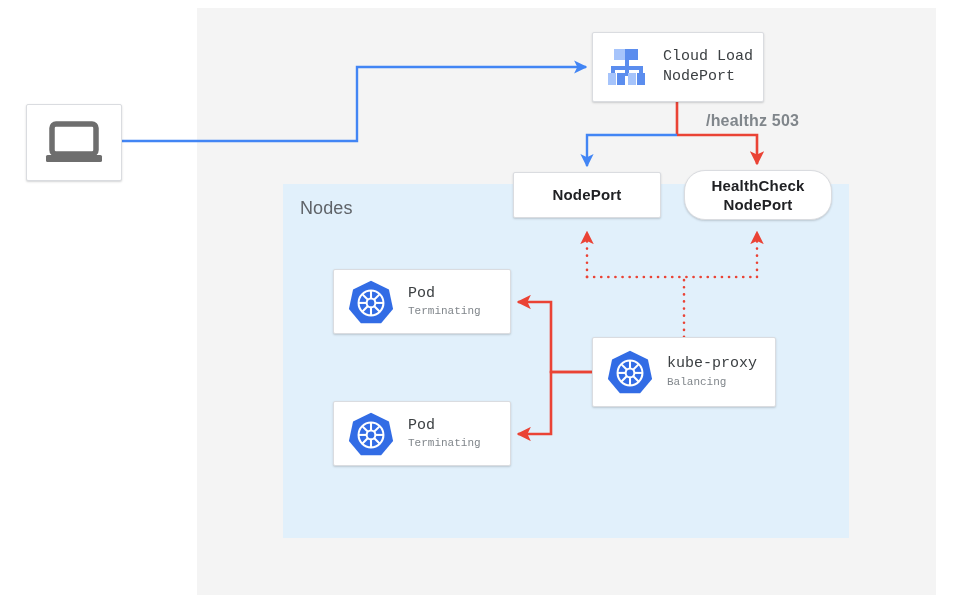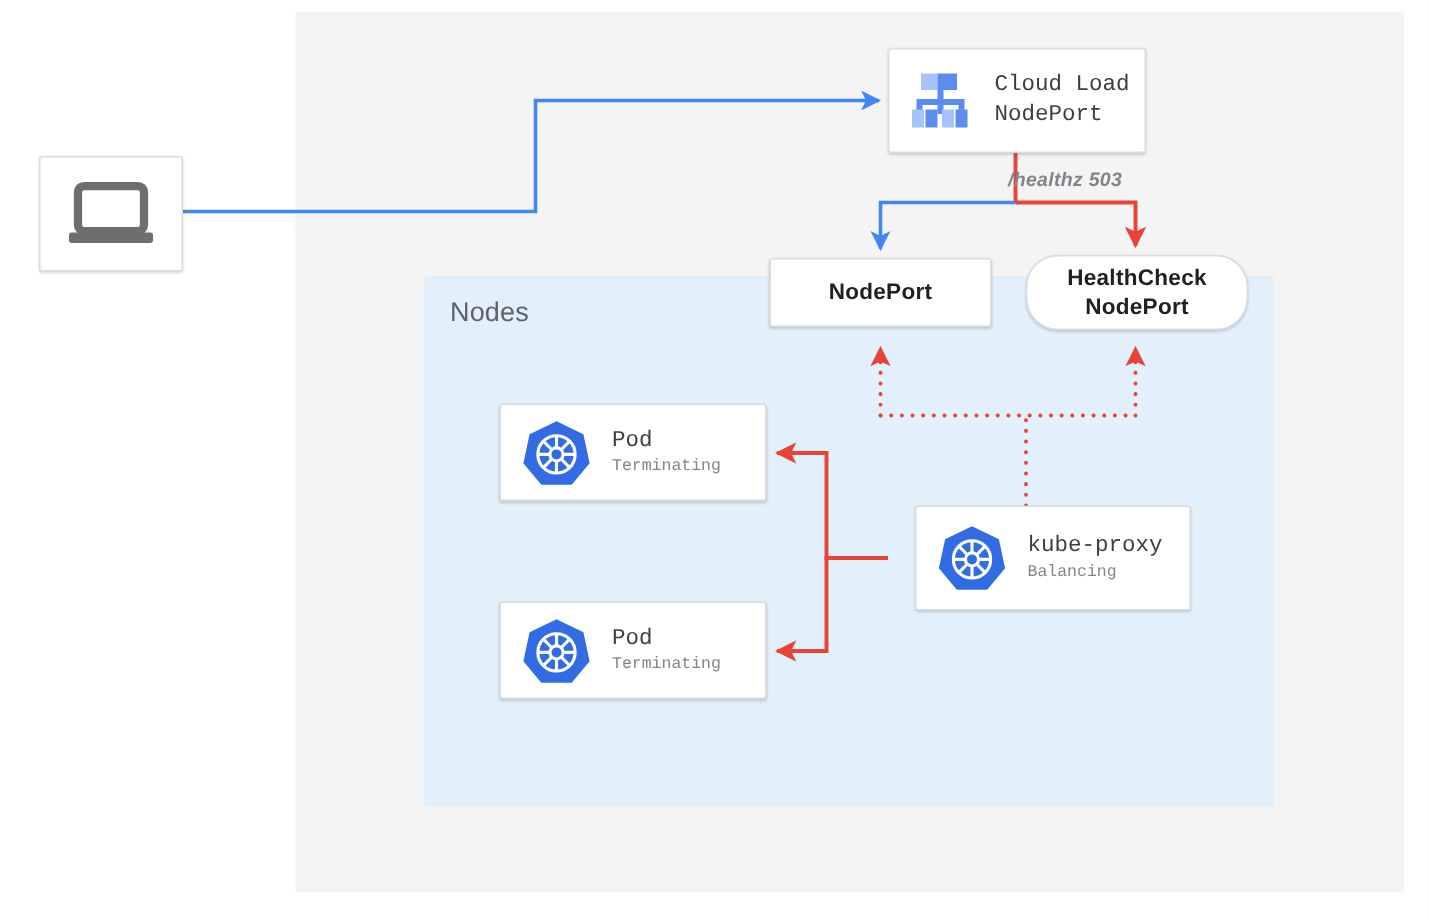--- a/index.html
+++ b/index.html
@@ -70,41 +70,40 @@
     letter-spacing: .2px;
   }
 
   
   #client-card   { left: 26px;  top: 104px; width: 96px;  height: 77px; justify-content: center; }
   #lb-card       { left: 592px; top: 32px;  width: 172px; height: 70px; padding-left: 12px; }
   #nodeport-card { left: 513px; top: 172px; width: 148px; height: 46px; }
   #hcnp-card     { left: 684px; top: 170px; width: 148px; height: 50px; border-radius: 21px; }
   #pod1-card     { left: 333px; top: 269px; width: 178px; height: 65px; padding-left: 14px; }
   #pod2-card     { left: 333px; top: 401px; width: 178px; height: 65px; padding-left: 14px; }
-  #kubeproxy-card{ left: 592px; top: 337px; width: 184px; height: 70px; padding-left: 14px; margin-left: 18px; }
+  #kubeproxy-card{ left: 592px; top: 337px; width: 184px; height: 70px; padding-left: 14px; }
 
   .icon-slot { flex: 0 0 auto; display: flex; align-items: center; justify-content: center; }
   .icon-gap  { margin-right: 14px; }
 
   
   #wires {
     position: absolute; left: 0; top: 0;
     width: 953px; height: 612px;
     pointer-events: none;
   }
 
   .healthz-label {
     position: absolute;
-    left: 672px; top: 112px;
-    font-size: 13px;
+    left: 706px; top: 112px;
+    font-size: 16px;
     font-weight: bold;
     color: #80868b;
     white-space: nowrap;
     letter-spacing: .2px;
-    font-style: italic;
   }
 </style>
 </head>
 <body>
 
 <div id="stage">
 
   <div class="panel-outer"></div>
   <div class="panel-nodes"></div>
   <div class="nodes-label">Nodes</div>

